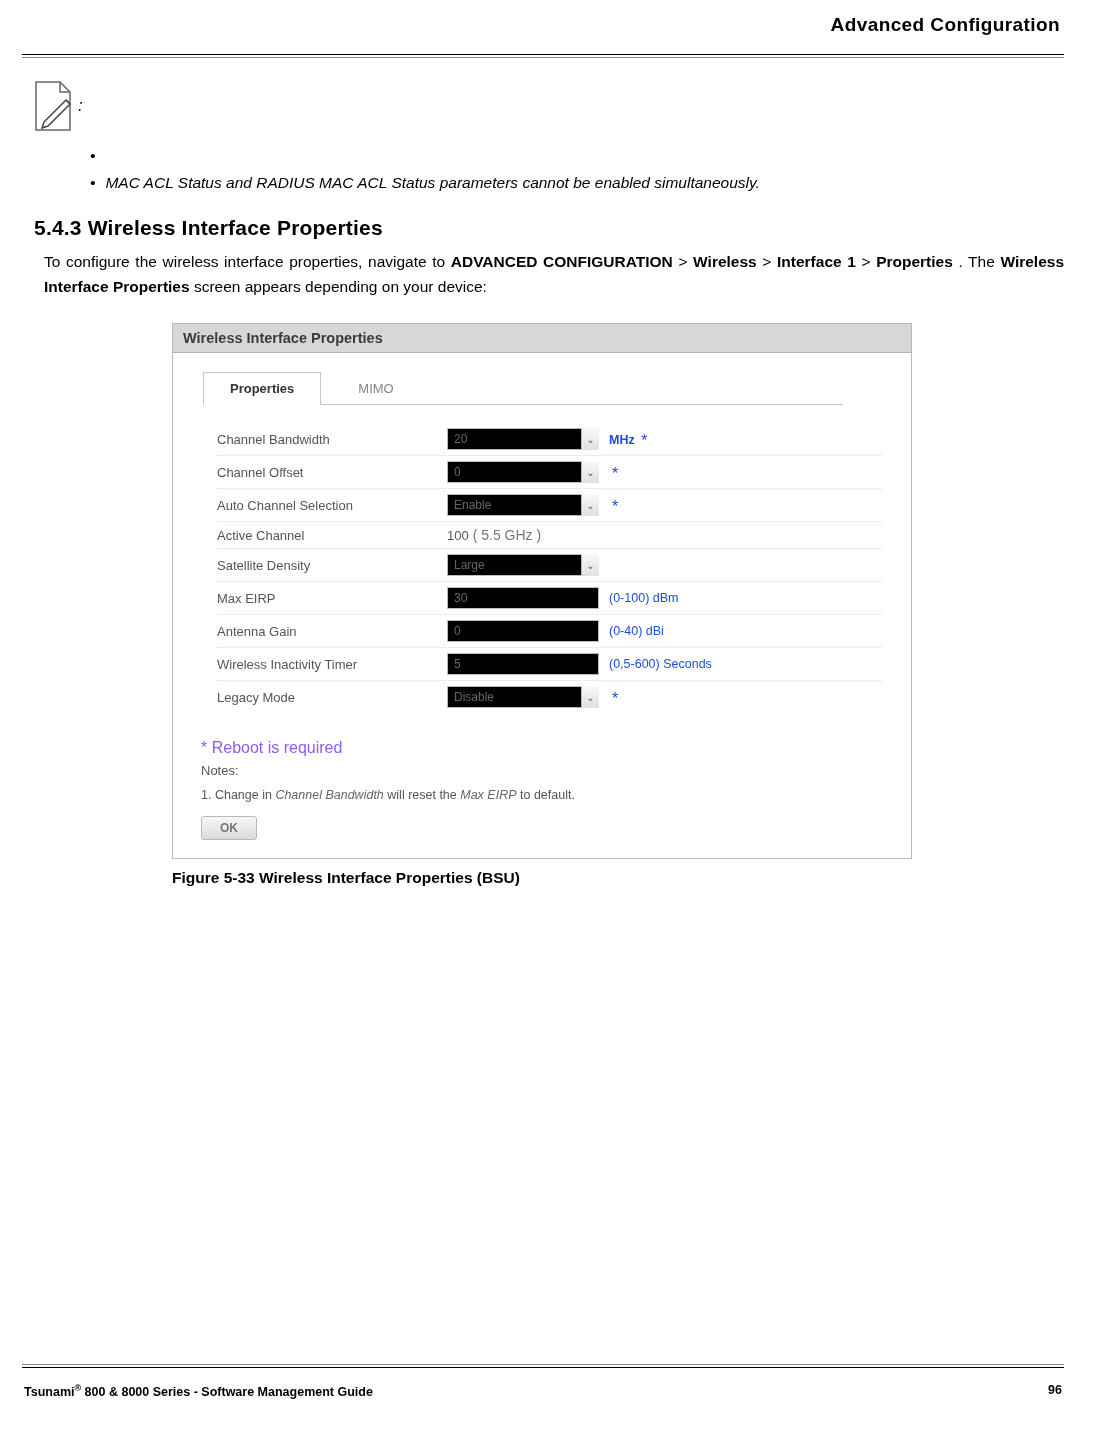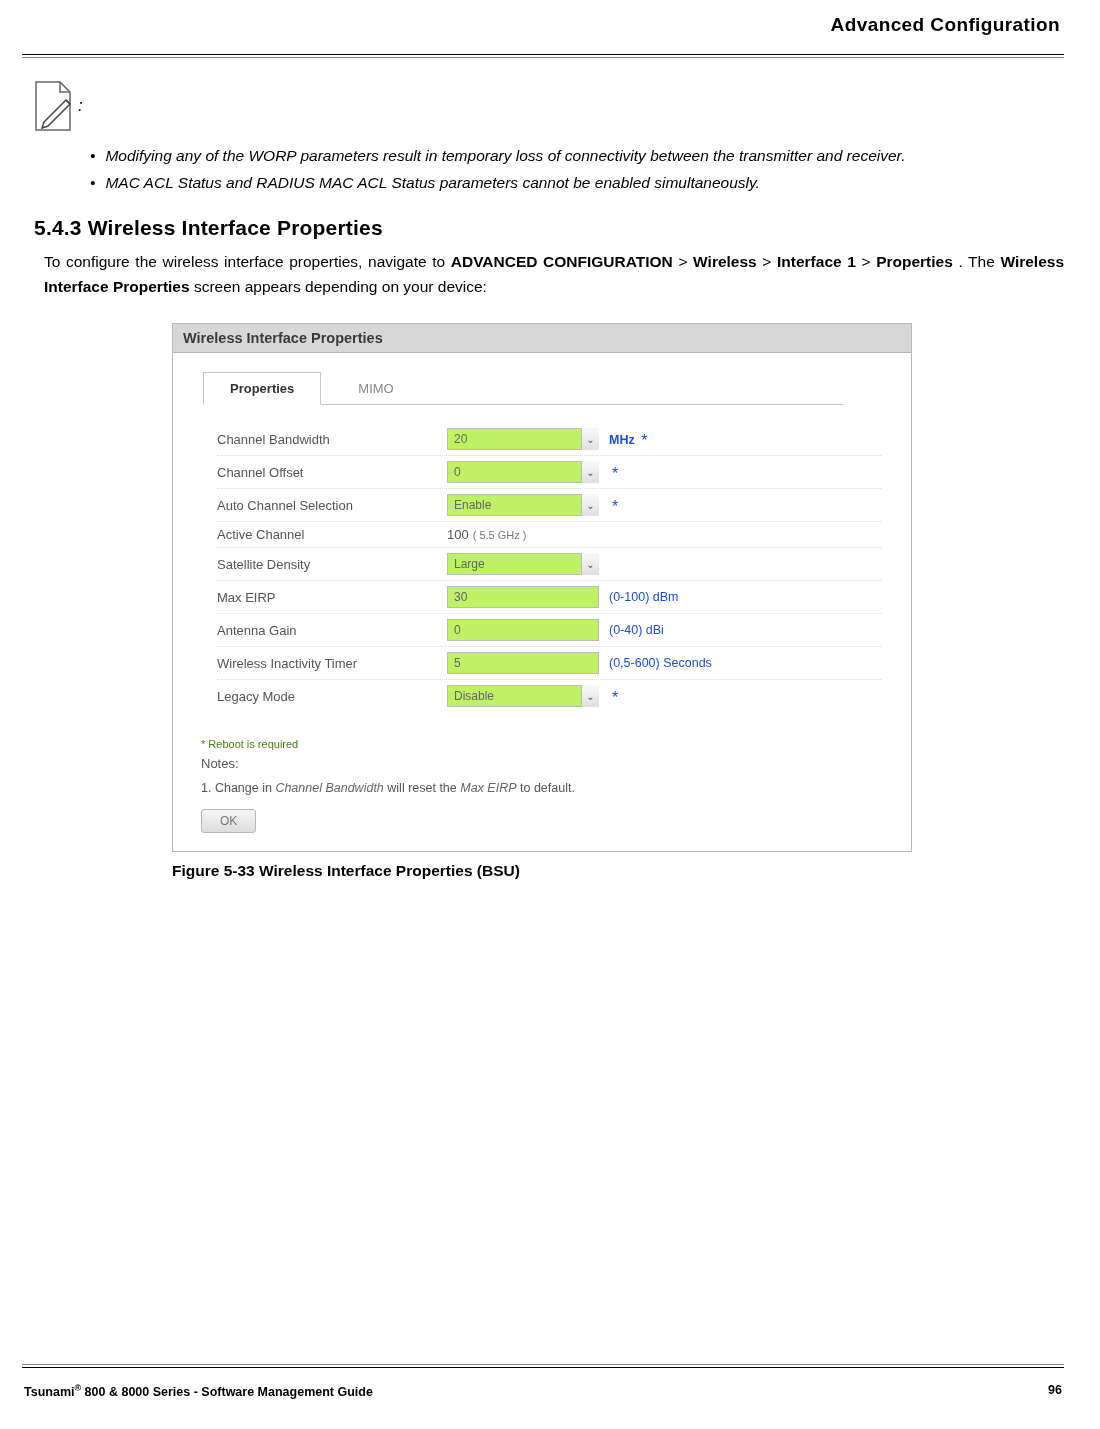--- a/index.html
+++ b/index.html
@@ -109,21 +109,21 @@
     align-items: center;
     border-bottom: 1px dotted #dcdcdc;
     padding: 5px 0;
     font-size: 13px;
     color: #555;
   }
   .frow:last-of-type { border-bottom: none; }
   .flabel { width: 230px; }
   .control {
     border: 1px solid #bcbcbc;
-    background: #bef264;
+    background: #000000;
     font-size: 12px;
     color: #666;
     padding: 2px 6px;
     height: 22px;
     width: 152px;
   }
   .select-wrap {
     position: relative;
     width: 152px;
     display: inline-block;
@@ -138,45 +138,45 @@
     font-size: 10px; color: #555;
     pointer-events: none;
   }
   .suffix {
     font-size: 12.5px;
     color: #1d4ed8;
     margin-left: 10px;
   }
   .suffix .star { font-size: 16px; margin-left: 3px; position: relative; top: 2px; }
   .static-val { font-size: 13px; color: #555; }
-  .sub { font-size: 11px; color: #777; margin-left: 4px; text-align: right; }
+  .sub { font-size: 14px; color: #777; margin-left: 4px; text-align: right; }
 
   .reboot-note {
     margin: 10px 0 0 28px;
-    font-size: 11px;
-    color: #4d7c0f;
+    font-size: 16px;
+    color: #8b5cf6;
   }
   .notes-label {
     margin: 6px 0 10px 28px;
     font-size: 13px;
     color: #555;
   }
   .note-line {
     margin-left: 28px;
     font-size: 12.5px;
     color: #555;
   }
   .note-line .ital { font-style: italic; color: #666; }
 
   .ok-btn {
     margin: 14px 0 18px 28px;
     display: inline-block;
     padding: 4px 18px;
     font-size: 12px;
-    font-weight: 400;
+    font-weight: 700;
     color: #777;
     border: 1px solid #b8b8b8;
     background: linear-gradient(#f7f7f7,#dcdcdc);
     border-radius: 3px;
   }
 
   .figure-caption {
     text-align: left;
     font-weight: 700;
     font-size: 15.5px;
@@ -215,21 +215,20 @@
     <path d="M28 2 V12 H38" fill="none" stroke="#666" stroke-width="1.5"></path>
     <path d="M12 42 L34 20 L38 24 L16 46 L10 48 Z" fill="none" stroke="#444" stroke-width="1.5"></path>
     <path d="M34 20 L38 24" stroke="#444" stroke-width="1.5"></path>
   </svg>
   <span class="colon">:</span>
 </div>
 
 <div class="bullets">
   <div class="bullet">
     <span class="dot">•</span>
-    <span class="txt">Modifying any of the WORP parameters result in temporary loss of connectivity between the transmitter and receiver.</span>
   </div>
   <div class="bullet">
     <span class="dot">•</span>
     <span class="txt">MAC ACL Status and RADIUS MAC ACL Status parameters cannot be enabled simultaneously.</span>
   </div>
 </div>
 
 <div class="section-num-title">
   <span>5.4.3</span>
   <span> </span>

